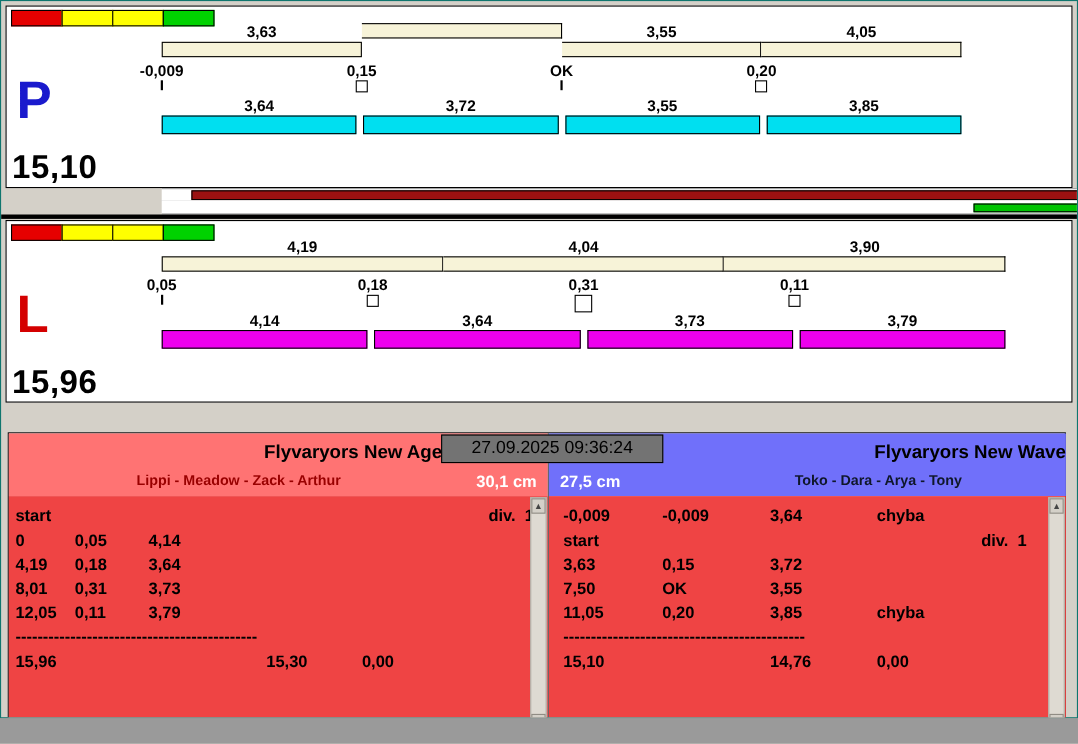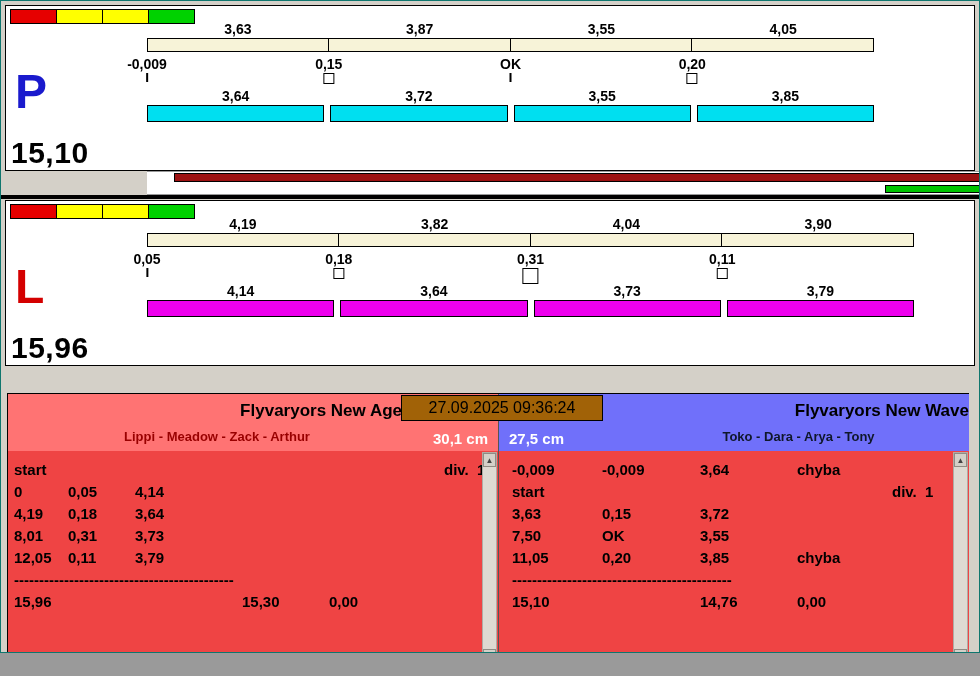--- a/index.html
+++ b/index.html
@@ -51,21 +51,21 @@
   .team-col.left{left:0;width:490px;}
   .team-col.right{left:490px;width:470px;border-left:1px solid #555;box-sizing:content-box;}
   .team-header{position:relative;height:57px;}
   .left .team-inner{width:394px;}
   .right .team-inner{margin-left:105px;width:365px;}
   .team-name{text-align:right;padding-top:7px;font-size:17px;font-weight:bold;line-height:20px;color:#000;}
   .team-members{text-align:center;margin-top:8px;font-size:13px;font-weight:bold;padding-left:24px;}
   .cm-label{position:absolute;top:36px;font-size:15px;font-weight:bold;color:#fff;}
   .left .cm-label{right:10px;}
   .right .cm-label{left:10px;}
-  .date-box{position:absolute;left:393px;top:1px;width:202px;height:26px;background:#a16207;
+  .date-box{position:absolute;left:393px;top:1px;width:202px;height:26px;background:#737373;
             border:1px solid #000;box-sizing:border-box;text-align:center;font-size:16px;
             line-height:24px;z-index:5;}
   .team-log{position:absolute;top:57px;left:0;right:0;bottom:0;background:#ef4444;}
   .log-rows{position:absolute;top:10px;left:6px;right:20px;}
   .right .log-rows{left:13px;}
   .log-row{height:22px;white-space:pre;font-size:15px;font-weight:bold;}
   .log-row span{display:inline-block;vertical-align:top;white-space:pre;}
   .log-0 .c1{width:54px;} .log-0 .c2{width:67px;} .log-0 .c3{width:83px;}
   .log-0 .c4{width:87px;margin-left:24px;} .log-0 .c5{width:115px;}
   .log-1 .c1{width:90px;} .log-1 .c2{width:98px;} .log-1 .c3{width:97px;}
@@ -87,21 +87,20 @@
       <div class="status-cell" style="background: rgb(255, 255, 0);"></div>
       <div class="status-cell" style="background: rgb(255, 255, 0);"></div>
       <div class="status-cell" style="background: rgb(0, 210, 0);"></div>
     </div>
     <div class="scale-area">
       <div class="scale-col">
         <div class="scale-label">3,63</div>
         <div class="scale-cell"></div>
       </div>
       <div class="scale-col">
-        <div class="scale-label">3,87</div>
         <div class="scale-cell"></div>
       </div>
       <div class="scale-col">
         <div class="scale-label">3,55</div>
         <div class="scale-cell"></div>
       </div>
       <div class="scale-col">
         <div class="scale-label">4,05</div>
         <div class="scale-cell"></div>
       </div>
@@ -157,24 +156,20 @@
   <div class="lane" id="laneL">
     <div class="status-strip">
       <div class="status-cell" style="background: rgb(230, 0, 0);"></div>
       <div class="status-cell" style="background: rgb(255, 255, 0);"></div>
       <div class="status-cell" style="background: rgb(255, 255, 0);"></div>
       <div class="status-cell" style="background: rgb(0, 210, 0);"></div>
     </div>
     <div class="scale-area">
       <div class="scale-col">
         <div class="scale-label">4,19</div>
-        <div class="scale-cell"></div>
-      </div>
-      <div class="scale-col">
-        <div class="scale-label">3,82</div>
         <div class="scale-cell"></div>
       </div>
       <div class="scale-col">
         <div class="scale-label">4,04</div>
         <div class="scale-cell"></div>
       </div>
       <div class="scale-col">
         <div class="scale-label">3,90</div>
         <div class="scale-cell"></div>
       </div>

